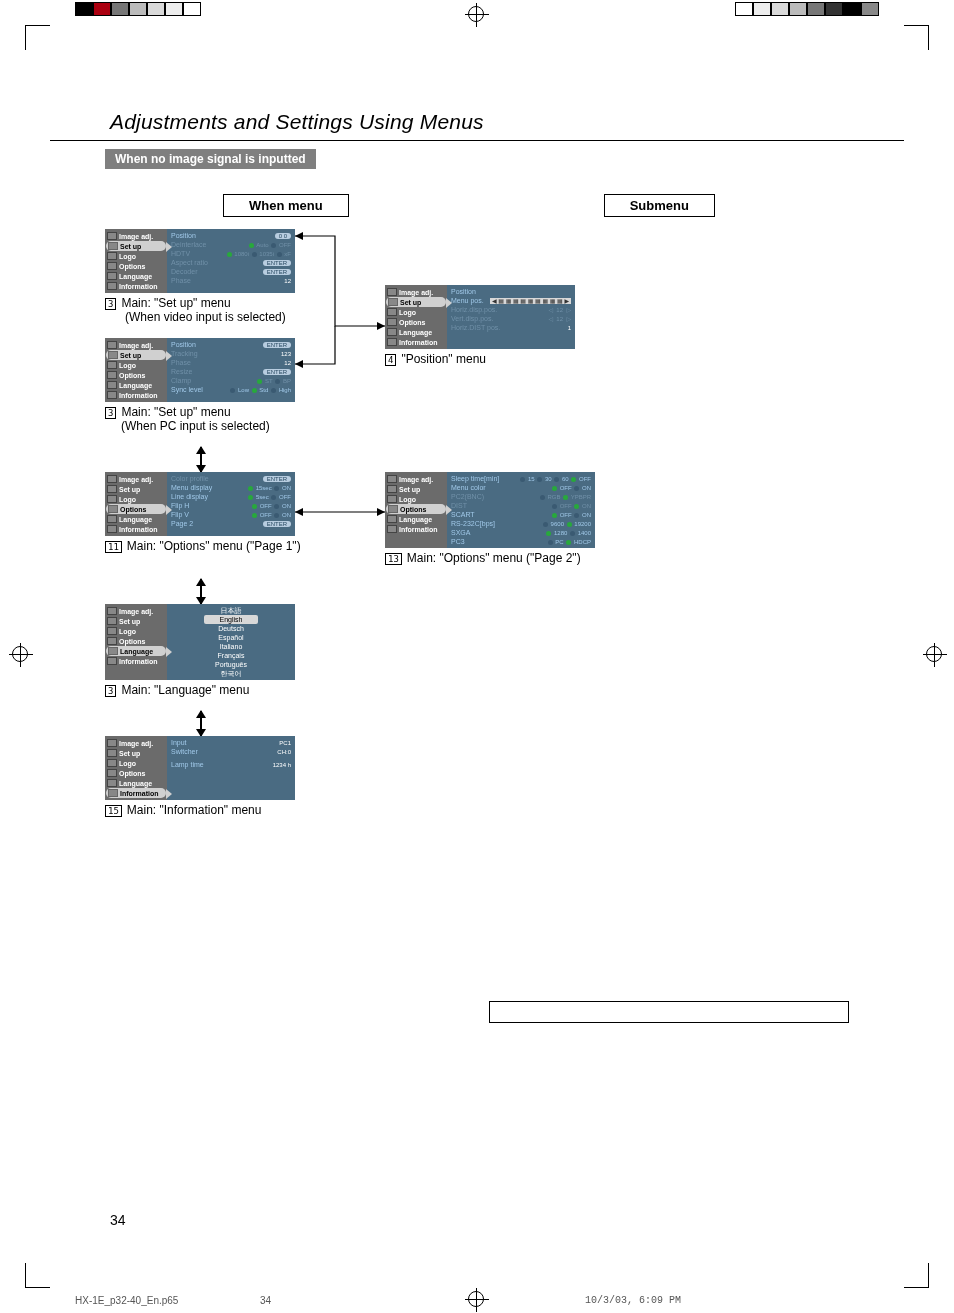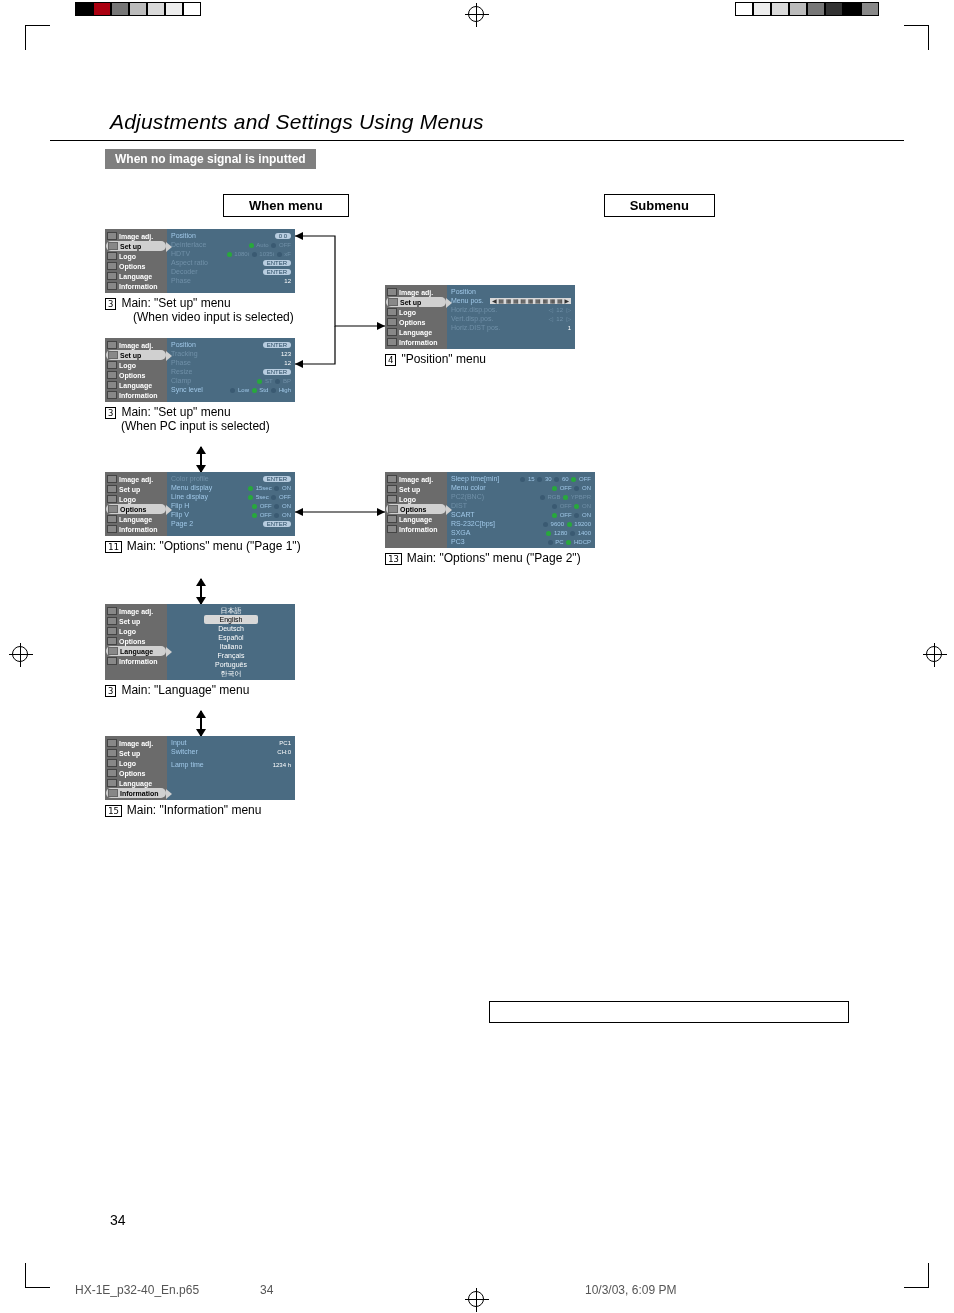--- a/index.html
+++ b/index.html
@@ -83,22 +83,22 @@
   .langlist { text-align:center; font-size:7px; color:#fff; }
   .langlist .lang { padding:1px 0; }
   .langlist .lang.sel { background:#d8d8d8; color:#000; border-radius:2px; padding:1px 16px; display:inline-block;}
 
   .notes-box { border:1px solid #000; padding:8px 12px 12px 12px; width:360px; font-size:11.5px; line-height:1.35; position:absolute; right:0; top:772px;}
   .notes-box h4 { font-size:12px; margin-bottom:3px; font-weight:bold;}
   .notes-box li { list-style:none; text-align:justify; padding-left:10px; text-indent:-10px; margin-bottom:1px;}
 
   .page-number { position:absolute; bottom:25px; left:60px; font-size:14px; }
 
-  .footer-meta { position:absolute; bottom:16px; font-size:12px; color:#555; }
-  .fm-left { left:75px; } .fm-mid { left:260px; } .fm-right { left:585px; }
+  .footer-meta { position:absolute; bottom:7px; font-size:10px; color:#555; }
+  .fm-left { left:75px; } .fm-mid { left:260px; } .fm-right { left:585px;font-family:Liberation Mono, monospace; }
 
   .side-regmark-l { position:absolute; left:12px; top:646px; }
   .side-regmark-r { position:absolute; right:12px; top:646px; }
   .top-regmark { position:absolute; top:6px; left:468px; }
   .bot-regmark { position:absolute; bottom:6px; left:468px; }
 </style>
 </head>
 <body>
 
 <div class="cropmark cm-tl">
@@ -206,21 +206,21 @@
                   <span><span class="pill">ENTER</span></span>
                 </div>
                 <div class="row dim">
                   <span class="lab">Phase</span>
                   <span><span class="val">12</span></span>
                 </div>
               </div>
             </div>
           <div class="caption">
             <span class="box">3</span><span>Main: "Set up" menu</span><br>
-            <span class="sub" style="margin-left:28px">(When video input is selected)</span>
+            <span class="sub" style="margin-left:20px">(When video input is selected)</span>
           </div>
 
           <div class="menu" id="m2">
               <div class="side">
                 <div class="item">
                   <div class="ico"></div>
                   <span style="font-weight: bold;">Image adj.</span>
                 </div>
                 <div class="item sel">
                   <div class="ico"></div>

